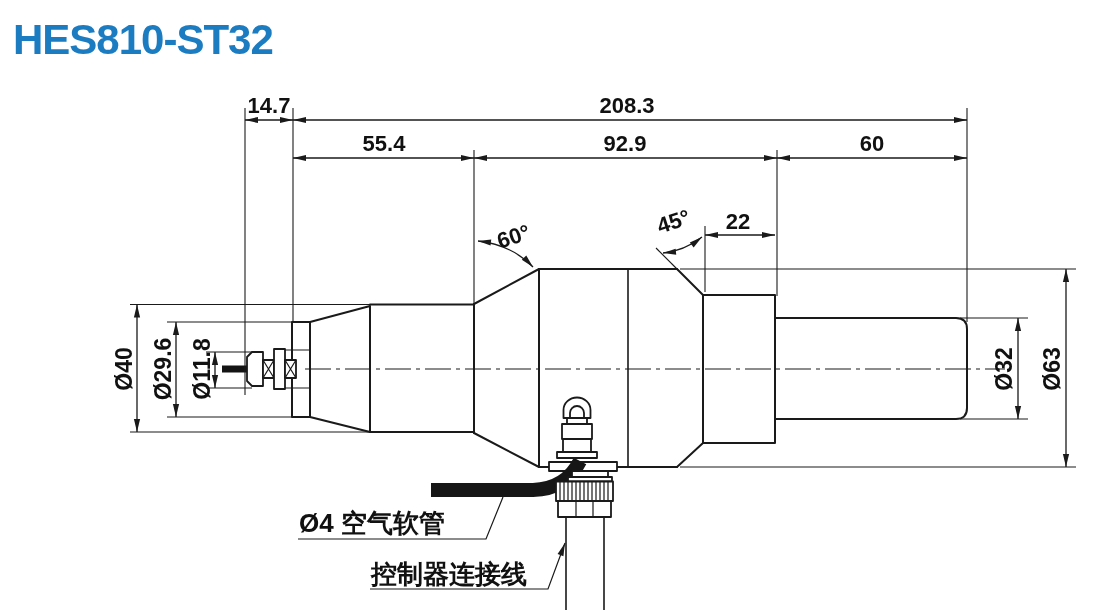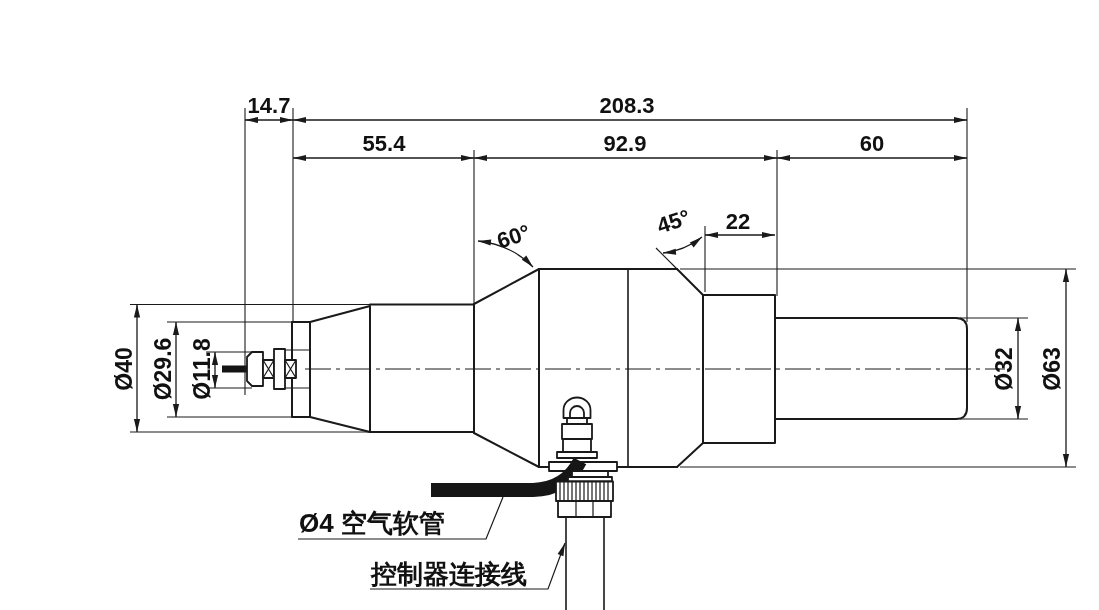--- a/index.html
+++ b/index.html
@@ -16,20 +16,21 @@
   .wfill{fill:#ffffff;stroke:#1a1a1a;stroke-width:1.8;stroke-linejoin:round;}
   .thin{stroke:#1a1a1a;stroke-width:1.2;fill:none;}
   .dtext{font:bold 22px "Liberation Sans",sans-serif;fill:#111;}
   .dtext2{font:bold 23px "Liberation Sans",sans-serif;fill:#111;}
   .cjk{font:600 26px "Liberation Sans","DejaVu Sans",sans-serif;fill:#111;}
 </style>
 </head>
 <body>
 
 <div id="stage">
+  <div id="title">HES810-ST32</div>
 
   <svg width="1099" height="610" viewBox="0 0 1099 610">
     <defs>
       <marker id="arw" viewBox="0 0 14 8" refX="13.5" refY="4" markerWidth="14" markerHeight="8" orient="auto-start-reverse" markerUnits="userSpaceOnUse">
         <path d="M13.5,4 L0.5,0.9 L0.5,7.1 Z" fill="#1a1a1a"></path>
       </marker>
     </defs>
 
     <g>
       <line class="cl" x1="305" y1="369" x2="1005" y2="369"></line>

